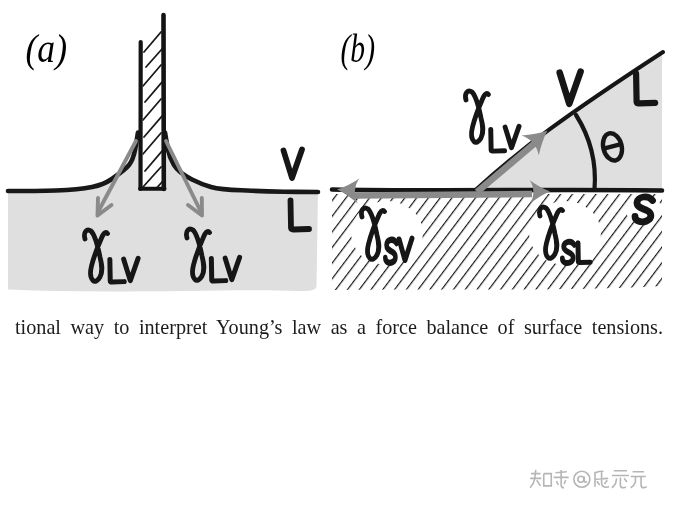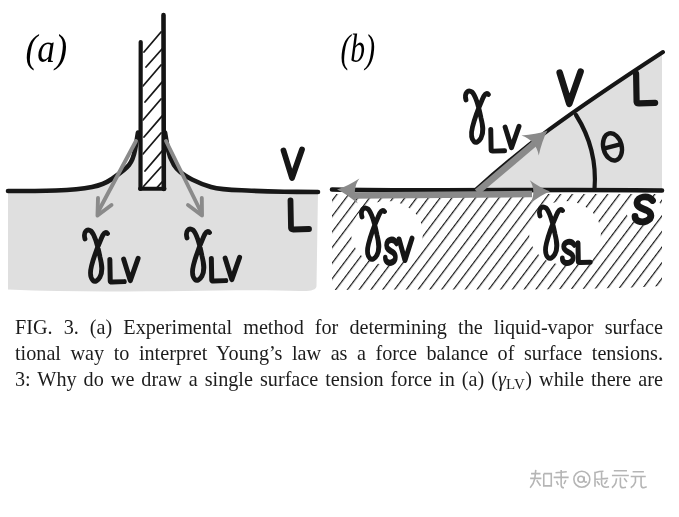--- a/index.html
+++ b/index.html
@@ -107,23 +107,21 @@
 <use href="#lV" stroke="#161616" stroke-width="5.8" transform="translate(558,71) scale(1.13)"></use>
 <use href="#lL" stroke="#161616" stroke-width="6.0" transform="translate(633,73) scale(1.03)"></use>
 <use href="#lS" stroke="#161616" stroke-width="6.8" transform="translate(633,196)"></use>
 <g stroke="#161616" fill="none" stroke-width="4.4" stroke-linecap="round" transform="rotate(-14 612 147)">
 <ellipse cx="612.5" cy="147" rx="9.2" ry="13.8"></ellipse>
 <line x1="604.5" y1="146.5" x2="619.5" y2="146.5"></line>
 </g>
 </svg>
 
 <div class="cap" style="top:315px">
-<div style="word-spacing:6.03px">FIG. 3. (a) Experimental method for determining the liquid-vapor surface</div>
 <div style="word-spacing:4.48px">tional way to interpret Young’s law as a force balance of surface tensions.</div>
-<div style="word-spacing:1.97px">3: Why do we draw a single surface tension force in (a) (<i class="g">γ</i><sub class="sc">LV</sub>) while there are</div>
 </div>
 
 <svg id="wm" width="132" height="22" viewBox="0 0 140 23.4" style="position:absolute;left:529px;top:468px">
 <g stroke="#b5b5b5" stroke-width="1.7" fill="none">
 <path d="M 2,6 L 12,6 M 1,11 L 13,11 M 7,2 L 6,11 C 5,16 3,19 1,21 M 8,13 L 12,19"></path>
 <path d="M 15.5,6 L 23.5,6 L 23.5,19 L 15.5,19 L 15.5,6"></path>
 <path d="M 28,5 L 40,4 M 26,10 L 42,10 M 34,2 L 34,18 C 34,20 35,21 37,21 M 29,14 L 31,18 M 39,13 L 37,17"></path>
 <circle cx="56" cy="12" r="8.5"></circle>
 <circle cx="55" cy="12" r="3.2"></circle>
 <path d="M 58.5,9 L 58.5,13 C 58.5,15 60,15.5 61.5,14.5"></path>

